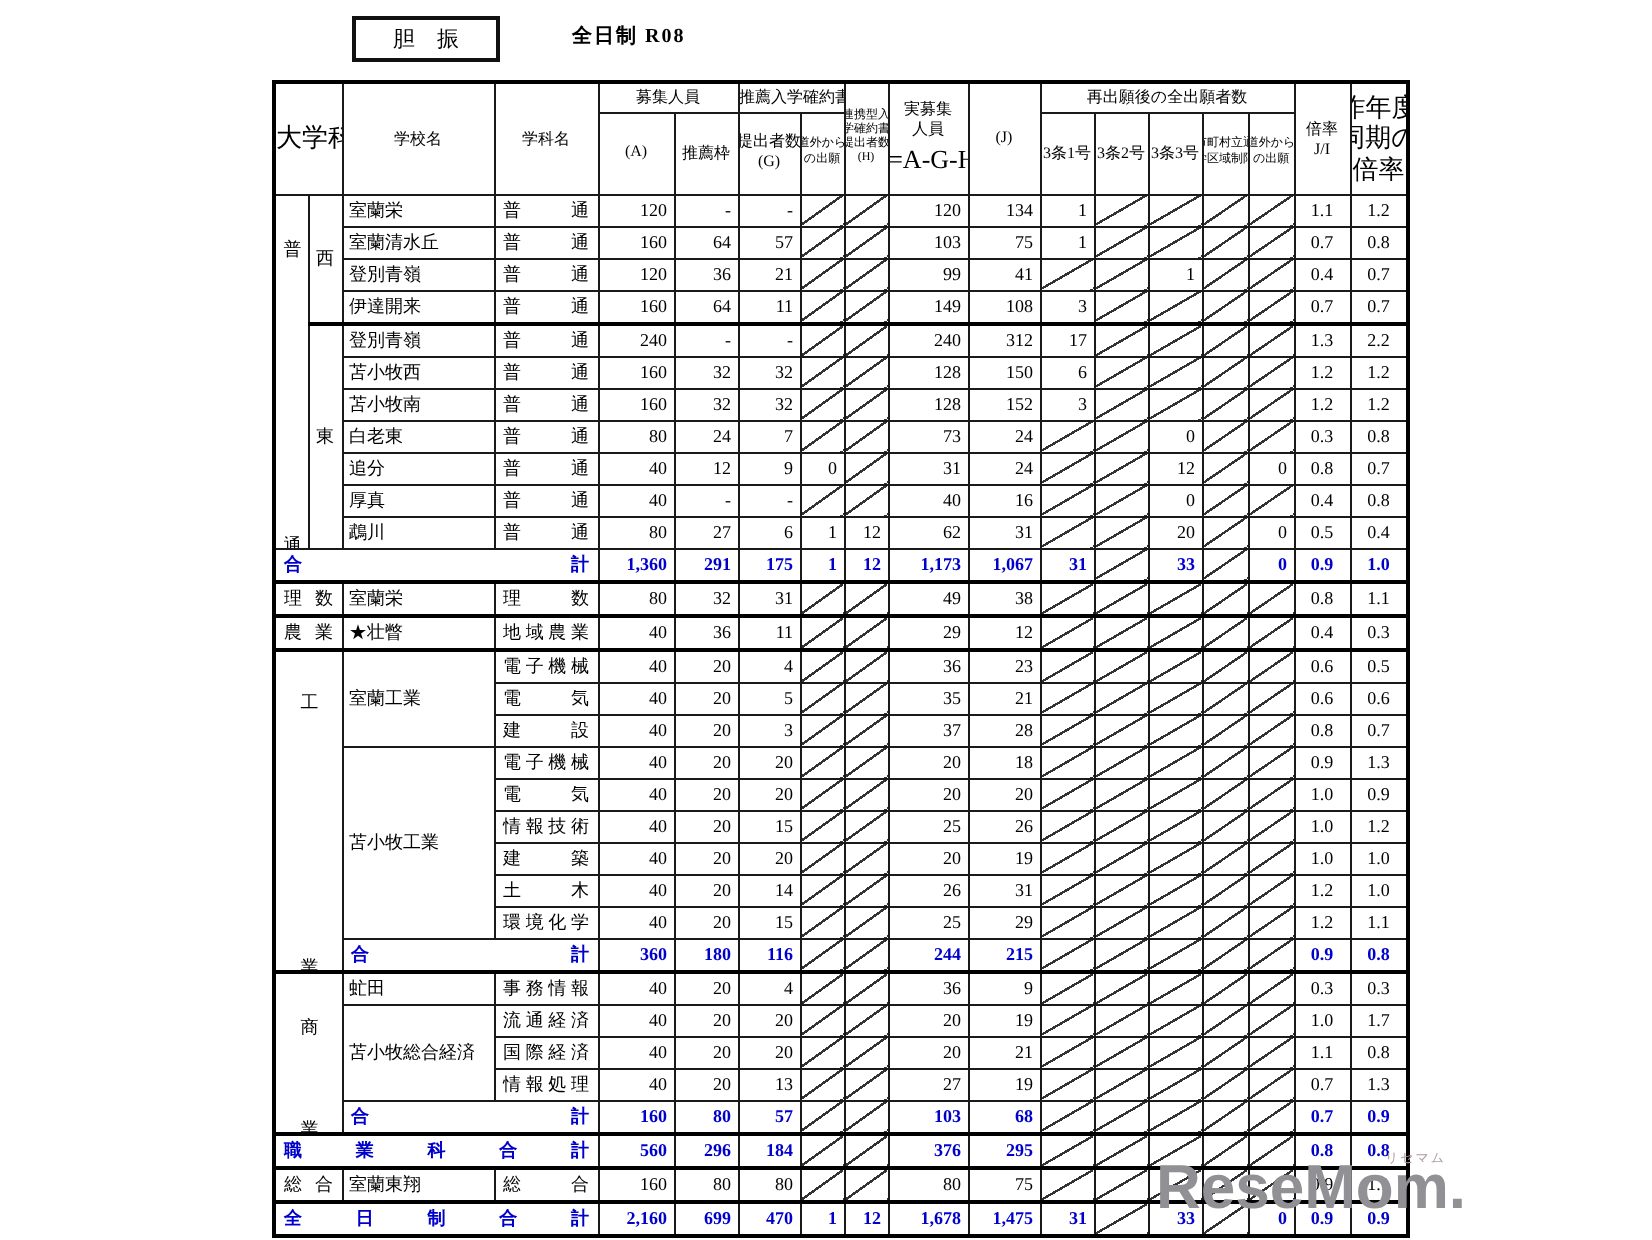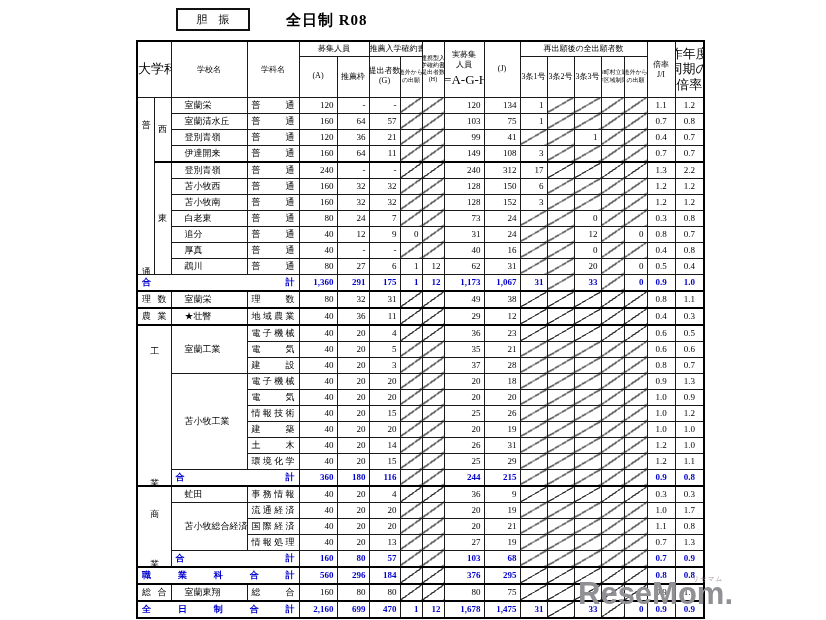--- a/index.html
+++ b/index.html
@@ -1,30 +1,30 @@
 <!DOCTYPE html>
 <html><head>
 <meta charset="utf-8">
 <style>
   html,body{margin:0;padding:0;background:#fff;}
   .sheet{position:relative;width:826px;height:620px;background:#fff;overflow:hidden;
          font-family:"Liberation Serif","DejaVu Serif",serif;color:#000;}
   .title-box{position:absolute;left:176px;top:8px;width:70px;height:19px;border:2px solid #111;
              display:flex;align-items:center;justify-content:center;font-size:11px;font-weight:normal;}
-  .subtitle{position:absolute;left:286px;top:11px;font-size:15px;font-weight:bold;letter-spacing:1px;}
+  .subtitle{position:absolute;left:286px;top:11px;font-size:10px;font-weight:bold;letter-spacing:1px;}
   table.main{position:absolute;left:136px;top:40px;border-collapse:collapse;table-layout:fixed;
              width:567px;border:2px solid #000;}
   td,th{border:1px solid #1a1a1a;overflow:hidden;white-space:nowrap;font-size:9px;
         padding:0;text-align:center;vertical-align:middle;}
   thead tr.h1{height:15px;}
   thead tr.h2{height:41px;}
   th{font-weight:normal;font-size:8px;font-family:Liberation Serif, serif;}
   tbody td{height:15px;line-height:15px;}
   .n{text-align:right;padding-right:3px;}
-  .l{text-align:left;padding-left:13px;}
+  .l{text-align:left;padding-left:3px;}
   .just{text-align:justify;text-align-last:justify;padding:0 4px;}
   .b{color:#0000cc;font-weight:bold;}
   .sep{border-top:2px solid #000;}
   .v{writing-mode:vertical-rl;text-orientation:upright;text-align:justify;text-align-last:justify;
      padding:14px 0;}
   .d{background-image:linear-gradient(to bottom right,transparent 0,
      transparent calc(50% - 0.6px),#333 calc(50% - 0.6px),#333 calc(50% + 0.6px),
      transparent calc(50% + 0.6px));}
   .tiny{font-size:6px;line-height:1.15;}
   .t7{font-size:13px;line-height:1.25;}

